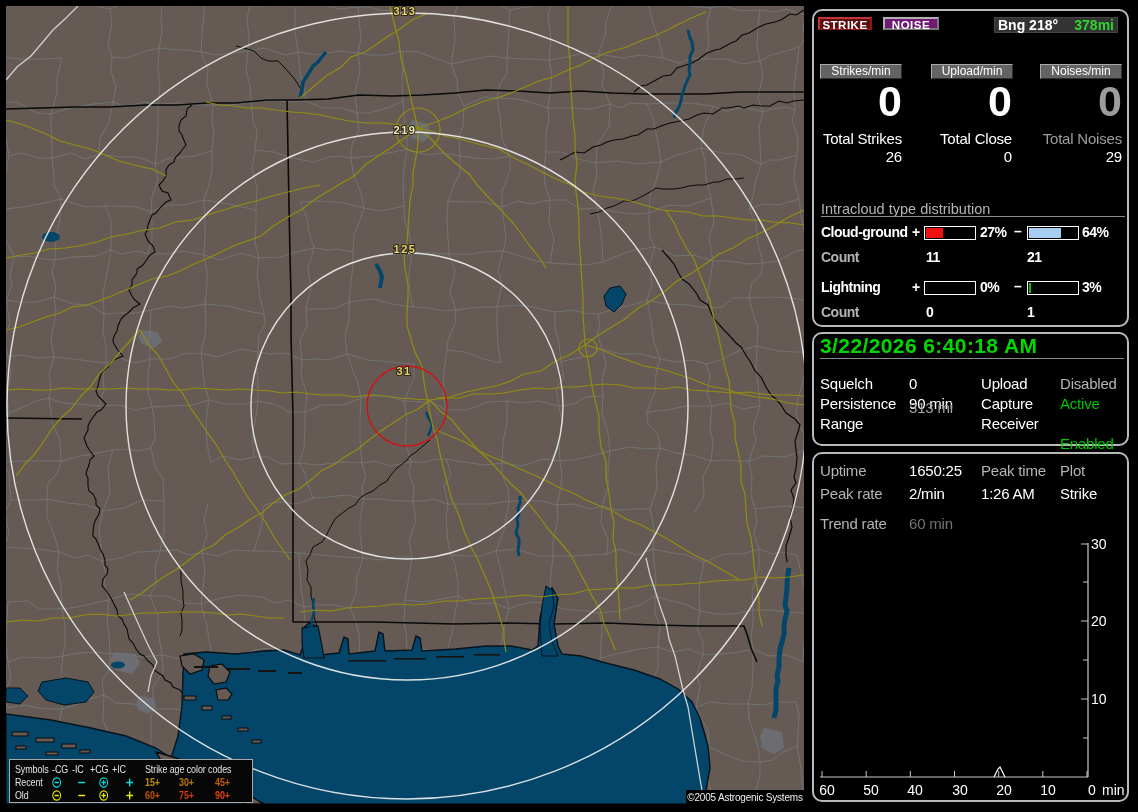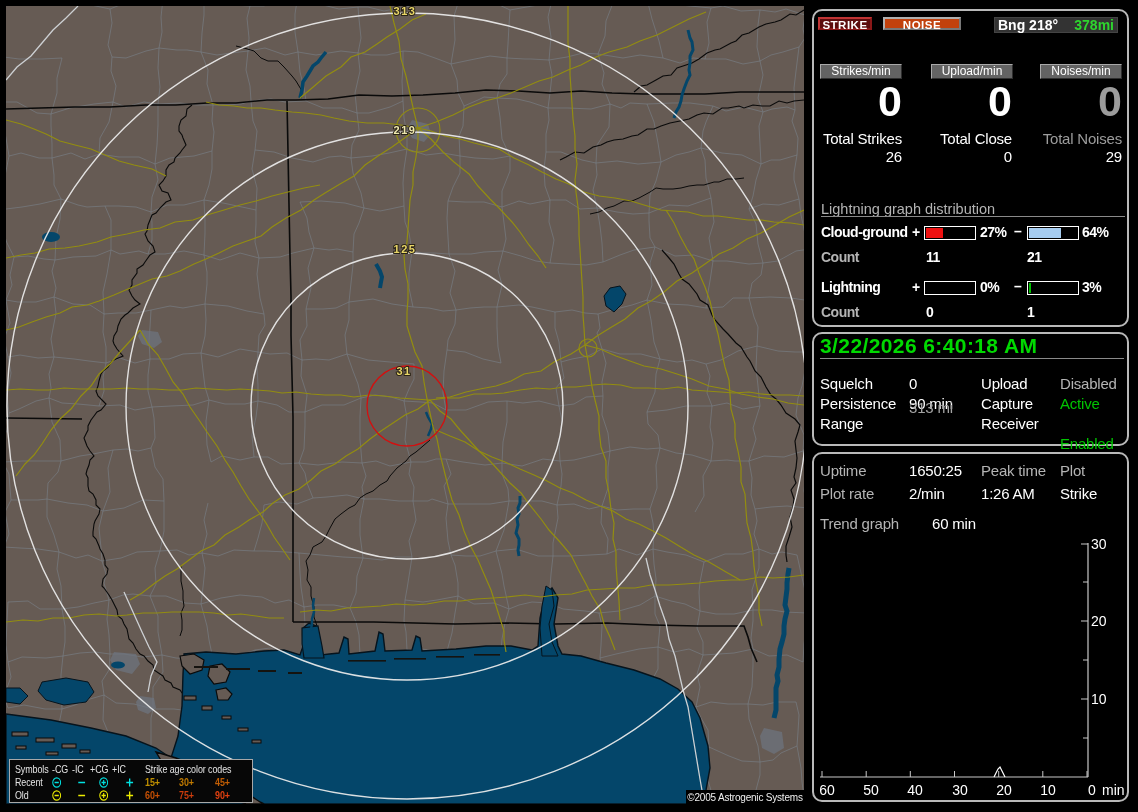--- a/index.html
+++ b/index.html
@@ -164,39 +164,39 @@
 <span class="ls" style="left:169px;top:30px;color:#cc3c0c;font-weight:bold">75+</span>
 <span class="ls" style="left:205px;top:30px;color:#e04010;font-weight:bold">90+</span>
 </div>
 <div id="copy">©2005 Astrogenic Systems</div>
 
 <div class="box" style="left:812px;top:9px;width:317px;height:318px"></div>
 <div class="box" style="left:812px;top:332px;width:317px;height:114px"></div>
 <div class="box" style="left:812px;top:452px;width:317px;height:350px"></div>
 
 <div class="btn" style="left:818px;top:17px;width:54px;height:13px;background:#5c0d0d;border:2px solid;border-color:#c03434 #8a1818 #8a1818 #c03434;color:#fff">STRIKE</div>
-<div class="btn" style="left:883px;top:17px;width:78px;height:13px;background:#c2410c;border:2px solid;border-color:#b0b0b0 #787878 #787878 #b0b0b0;color:#fff">NOISE</div>
+<div class="btn" style="left:883px;top:17px;width:56px;height:13px;background:#701a75;border:2px solid;border-color:#b0b0b0 #787878 #787878 #b0b0b0;color:#fff">NOISE</div>
 <div style="position:absolute;left:994px;top:17px;width:124px;height:16px;background:#333;border:1px solid #444;font-size:14px;font-weight:bold;color:#fff;padding:0 3px;line-height:15px">Bng 218°<span style="float:right;color:#2ed52e">378mi</span></div>
 
 <div class="btn2" style="left:820px;top:64px">Strikes/min</div>
 <div class="btn2" style="left:931px;top:64px">Upload/min</div>
 <div class="btn2" style="left:1040px;top:64px">Noises/min</div>
 
 <div class="bigz" style="left:802px;top:84px;color:#fff">0</div>
 <div class="bigz" style="left:912px;top:84px;color:#fff">0</div>
 <div class="bigz" style="left:1022px;top:84px;color:#9c9c9c">0</div>
 
 <div class="tr" style="left:802px;top:131px;color:#fff">Total Strikes</div>
 <div class="tr" style="left:912px;top:131px;color:#fff">Total Close</div>
 <div class="tr" style="left:1022px;top:131px;color:#9c9c9c">Total Noises</div>
 <div class="tr" style="left:802px;top:149px;color:#fff">26</div>
 <div class="tr" style="left:912px;top:149px;color:#fff">0</div>
 <div class="tr" style="left:1022px;top:149px;color:#fff">29</div>
 
-<div class="t15" style="left:821px;top:202px;color:#b4b4b4">Lightning graph distribution</div>
+<div class="t15" style="left:821px;top:202px;color:#b4b4b4">Intracloud type distribution</div>
 <div style="position:absolute;left:821px;top:216px;width:304px;height:1px;background:#8a8a8a"></div>
 
 <div class="t15b" style="left:821px;top:225px;color:#fff">Cloud-ground</div>
 <div class="t15b" style="left:912px;top:225px;color:#fff">+</div>
 <div class="bar" style="left:924px;top:226px">
     <div style="position:absolute;left:1px;top:1px;width:17px;height:10px;background:#ee1111"></div>
   </div>
 <div class="t15b" style="left:980px;top:225px;color:#fff">27%</div>
 <div class="t15b" style="left:1014px;top:224px;color:#fff">–</div>
 <div class="bar" style="left:1027px;top:226px">
@@ -235,26 +235,26 @@
 <div class="t16" style="left:1060px;top:396px;color:#00c400">Active</div>
 <div class="t16" style="left:820px;top:416px;color:#fff">Range</div>
 <div class="t16" style="left:909px;top:400px;color:#a3a3a3">313 mi</div>
 <div class="t16" style="left:981px;top:416px;color:#fff">Receiver</div>
 <div class="t16" style="left:1060px;top:436px;color:#00c400">Enabled</div>
 
 <div class="t16" style="left:820px;top:463px;color:#b4b4b4">Uptime</div>
 <div class="t16" style="left:909px;top:463px;color:#fff">1650:25</div>
 <div class="t16" style="left:981px;top:463px;color:#b4b4b4">Peak time</div>
 <div class="t16" style="left:1060px;top:463px;color:#b4b4b4">Plot</div>
-<div class="t16" style="left:820px;top:486px;color:#b4b4b4">Plot rate</div>
+<div class="t16" style="left:820px;top:486px;color:#b4b4b4">Peak rate</div>
 <div class="t16" style="left:909px;top:486px;color:#fff">2/min</div>
 <div class="t16" style="left:981px;top:486px;color:#fff">1:26 AM</div>
 <div class="t16" style="left:1060px;top:486px;color:#fff">Strike</div>
-<div class="t16" style="left:820px;top:516px;color:#b4b4b4">Trend graph</div>
-<div class="t16" style="left:932px;top:516px;color:#ffffff">60 min</div>
+<div class="t16" style="left:820px;top:516px;color:#b4b4b4">Trend rate</div>
+<div class="t16" style="left:909px;top:516px;color:#737373">60 min</div>
 
 <svg id="trend" width="1138" height="812" viewBox="0 0 1138 812">
 <line x1="1088" y1="543" x2="1088" y2="777" stroke="#c8c8c8" stroke-width="1.2"></line>
 <line x1="820" y1="777" x2="1088" y2="777" stroke="#c8c8c8" stroke-width="1.2"></line>
 <path d="M994,777 L998,769 L1000,767 L1002,771 L1005,777" fill="none" stroke="#fff" stroke-width="1.2"></path>
 <line x1="822.0" y1="771" x2="822.0" y2="777" stroke="#c8c8c8" stroke-width="1"></line>
     <line x1="866.2" y1="771" x2="866.2" y2="777" stroke="#c8c8c8" stroke-width="1"></line>
     <line x1="910.3" y1="771" x2="910.3" y2="777" stroke="#c8c8c8" stroke-width="1"></line>
     <line x1="954.5" y1="771" x2="954.5" y2="777" stroke="#c8c8c8" stroke-width="1"></line>
     <line x1="998.7" y1="771" x2="998.7" y2="777" stroke="#c8c8c8" stroke-width="1"></line>

